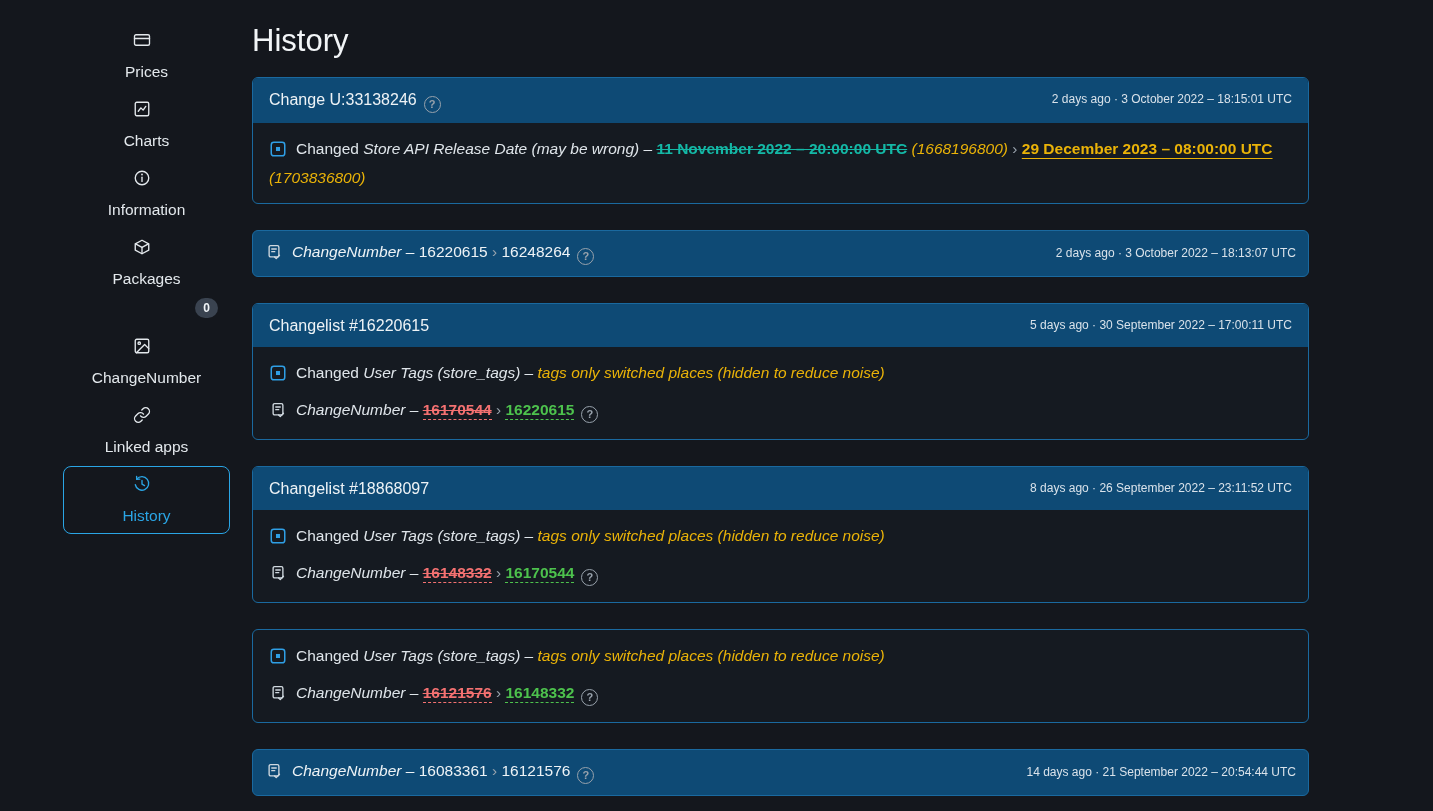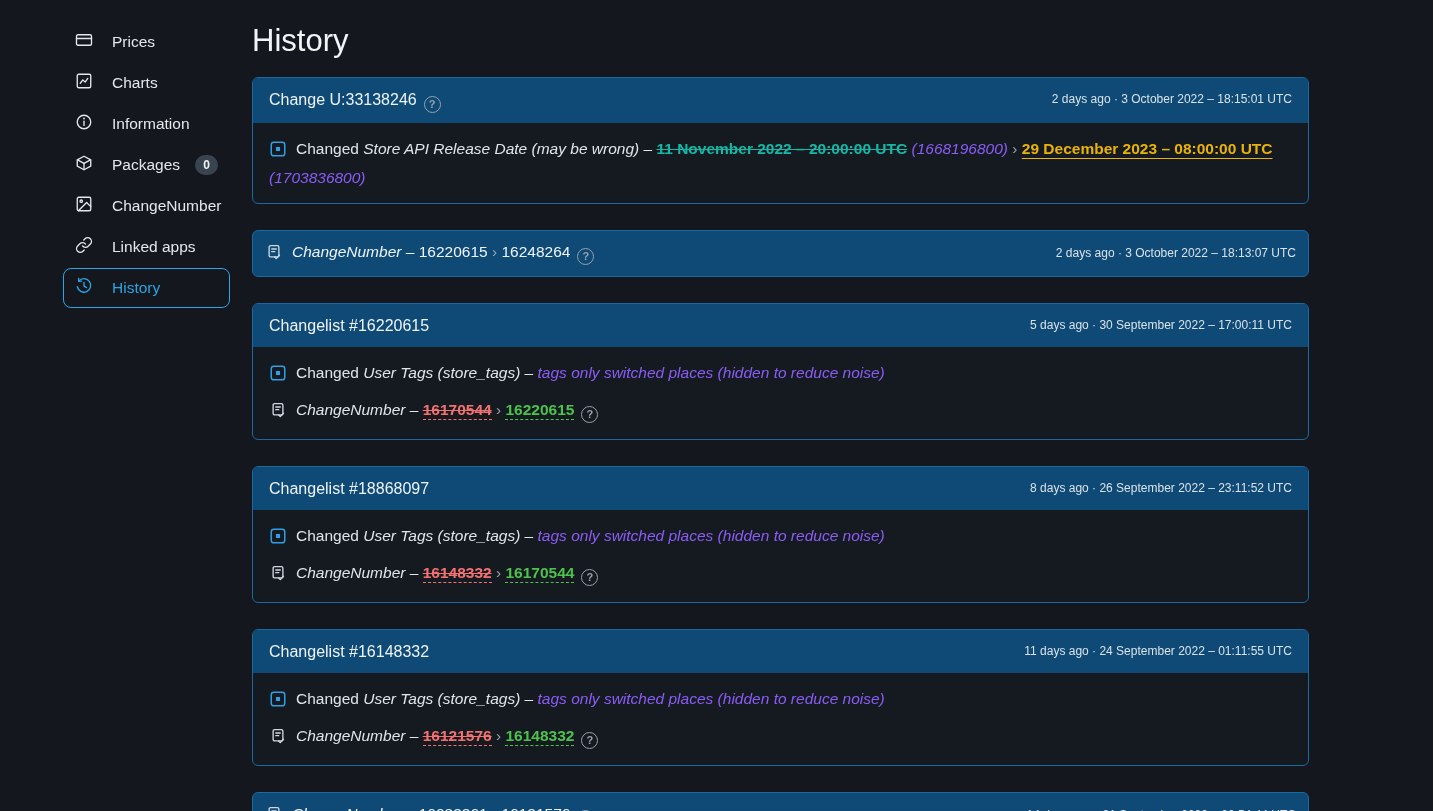--- a/index.html
+++ b/index.html
@@ -11,21 +11,21 @@
     font-size:15.5px;
   }
   .layout { display:flex; padding:22px 0 0 63px; }
 
   
   .sidebar { width:167px; flex-shrink:0; }
   .nav-item {
     display:flex; align-items:center; gap:10px;
     padding:8px 11px; margin-bottom:1px;
     border:1px solid transparent; border-radius:8px;
-    font-size:15.5px; color:#e3e8ec; cursor:pointer;
+    font-size:15.5px; color:#e3e8ec; cursor:pointer;flex-direction:column;
   }
   .nav-item svg { width:19px; height:19px; flex-shrink:0; }
   .nav-item.active { color:#2aa5e5; border-color:#2aa5e5; }
   .badge {
     margin-left:auto; background:#3a4350; color:#eef2f5;
     font-size:12px; font-weight:700; line-height:1;
     padding:4px 8px; border-radius:10px;
   }
 
   
@@ -51,21 +51,21 @@
   .ic-light { color:#cfd8df; }
 
   
   .card.bar { background:#0e4a75; padding:8px 12px; }
   .bar-line { display:flex; justify-content:space-between; align-items:center; line-height:25px; }
   .bar-left { white-space:pre-wrap; color:#eef3f6; }
 
   
   .sg-plain {}
   .sg-field { font-style:italic; }
-  .sg-muted, .sg-note { font-style:italic; color:#8b5cf6; }
+  .sg-muted, .sg-note { font-style:italic; color:#eab308; }
   .sg-sep { color:#9aa4ae; }
   .sg-old-strike { color:#14b8a6; font-weight:700; text-decoration:line-through; }
   .sg-new-underline { color:#eab308; font-weight:700; text-decoration:underline; text-underline-offset:4px; }
   .sg-old-num {
     color:#f47171; font-weight:700; text-decoration:line-through;
     border-bottom:1px dashed #f47171; padding-bottom:1px; cursor:help;
   }
   .sg-new-num {
     color:#4dc24d; font-weight:700;
     border-bottom:1px dashed #4dc24d; padding-bottom:1px; cursor:help;
@@ -194,24 +194,20 @@
                 </svg></span><span class="sg-plain">Changed </span><span class="sg-field">User Tags (store_tags)</span><span class="sg-plain"> – </span><span class="sg-muted">tags only switched places (hidden to reduce noise)</span></div>
             <div class="row"><span class="row-icon ic-light"><svg viewBox="0 0 24 24" fill="none" stroke="currentColor" stroke-width="1.8" stroke-linecap="round" stroke-linejoin="round">
                   <rect x="5.5" y="3.5" width="13" height="15" rx="2"></rect>
                   <line x1="9" y1="8" x2="15" y2="8"></line>
                   <line x1="9" y1="11.5" x2="13" y2="11.5"></line>
                   <polyline points="12.8 18.6 15 20.8 19.3 16.4"></polyline>
                 </svg></span><span class="sg-field">ChangeNumber</span><span class="sg-plain"> – </span><span class="sg-old-num">16148332</span><span class="sg-sep"> › </span><span class="sg-new-num">16170544</span><span class="help">?</span></div>
           </div>
         </section>
         <section class="card">
-          <div class="card-header">
-            <span class="card-title">Changelist #16148332</span>
-            <span class="card-date">11 days ago · 24 September 2022 – 01:11:55 UTC</span>
-          </div>
           <div class="card-body">
             <div class="row"><span class="row-icon ic-blue"><svg viewBox="0 0 24 24" fill="none" stroke="currentColor" stroke-width="2" stroke-linecap="round" stroke-linejoin="round">
                   <rect x="3" y="3" width="18" height="18" rx="3.5"></rect>
                   <rect x="9.3" y="9.3" width="5.4" height="5.4" fill="currentColor" stroke="none"></rect>
                 </svg></span><span class="sg-plain">Changed </span><span class="sg-field">User Tags (store_tags)</span><span class="sg-plain"> – </span><span class="sg-muted">tags only switched places (hidden to reduce noise)</span></div>
             <div class="row"><span class="row-icon ic-light"><svg viewBox="0 0 24 24" fill="none" stroke="currentColor" stroke-width="1.8" stroke-linecap="round" stroke-linejoin="round">
                   <rect x="5.5" y="3.5" width="13" height="15" rx="2"></rect>
                   <line x1="9" y1="8" x2="15" y2="8"></line>
                   <line x1="9" y1="11.5" x2="13" y2="11.5"></line>
                   <polyline points="12.8 18.6 15 20.8 19.3 16.4"></polyline>

